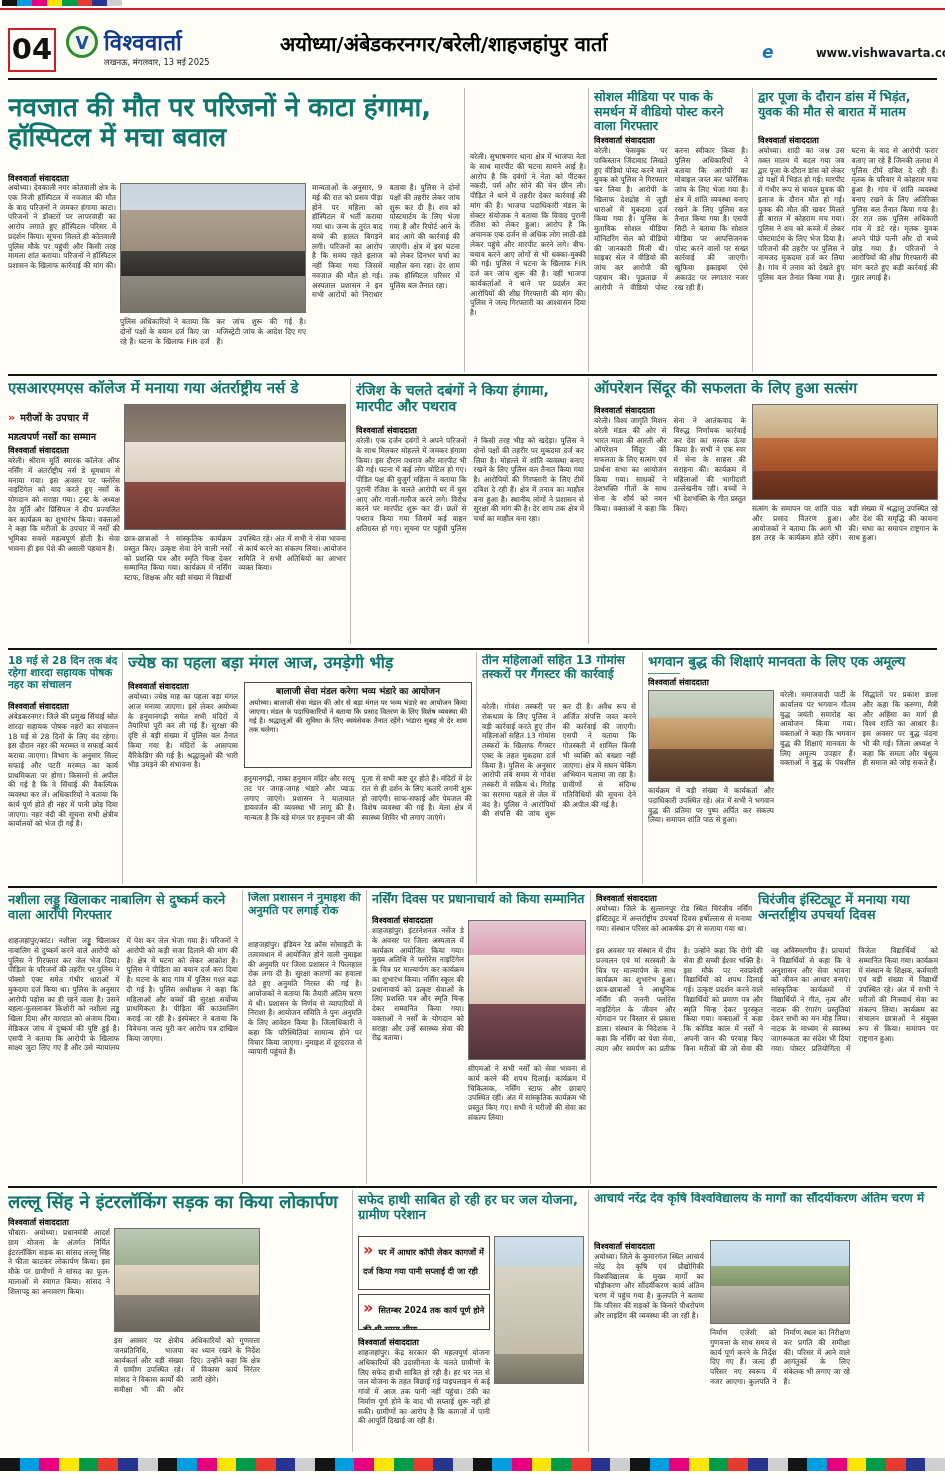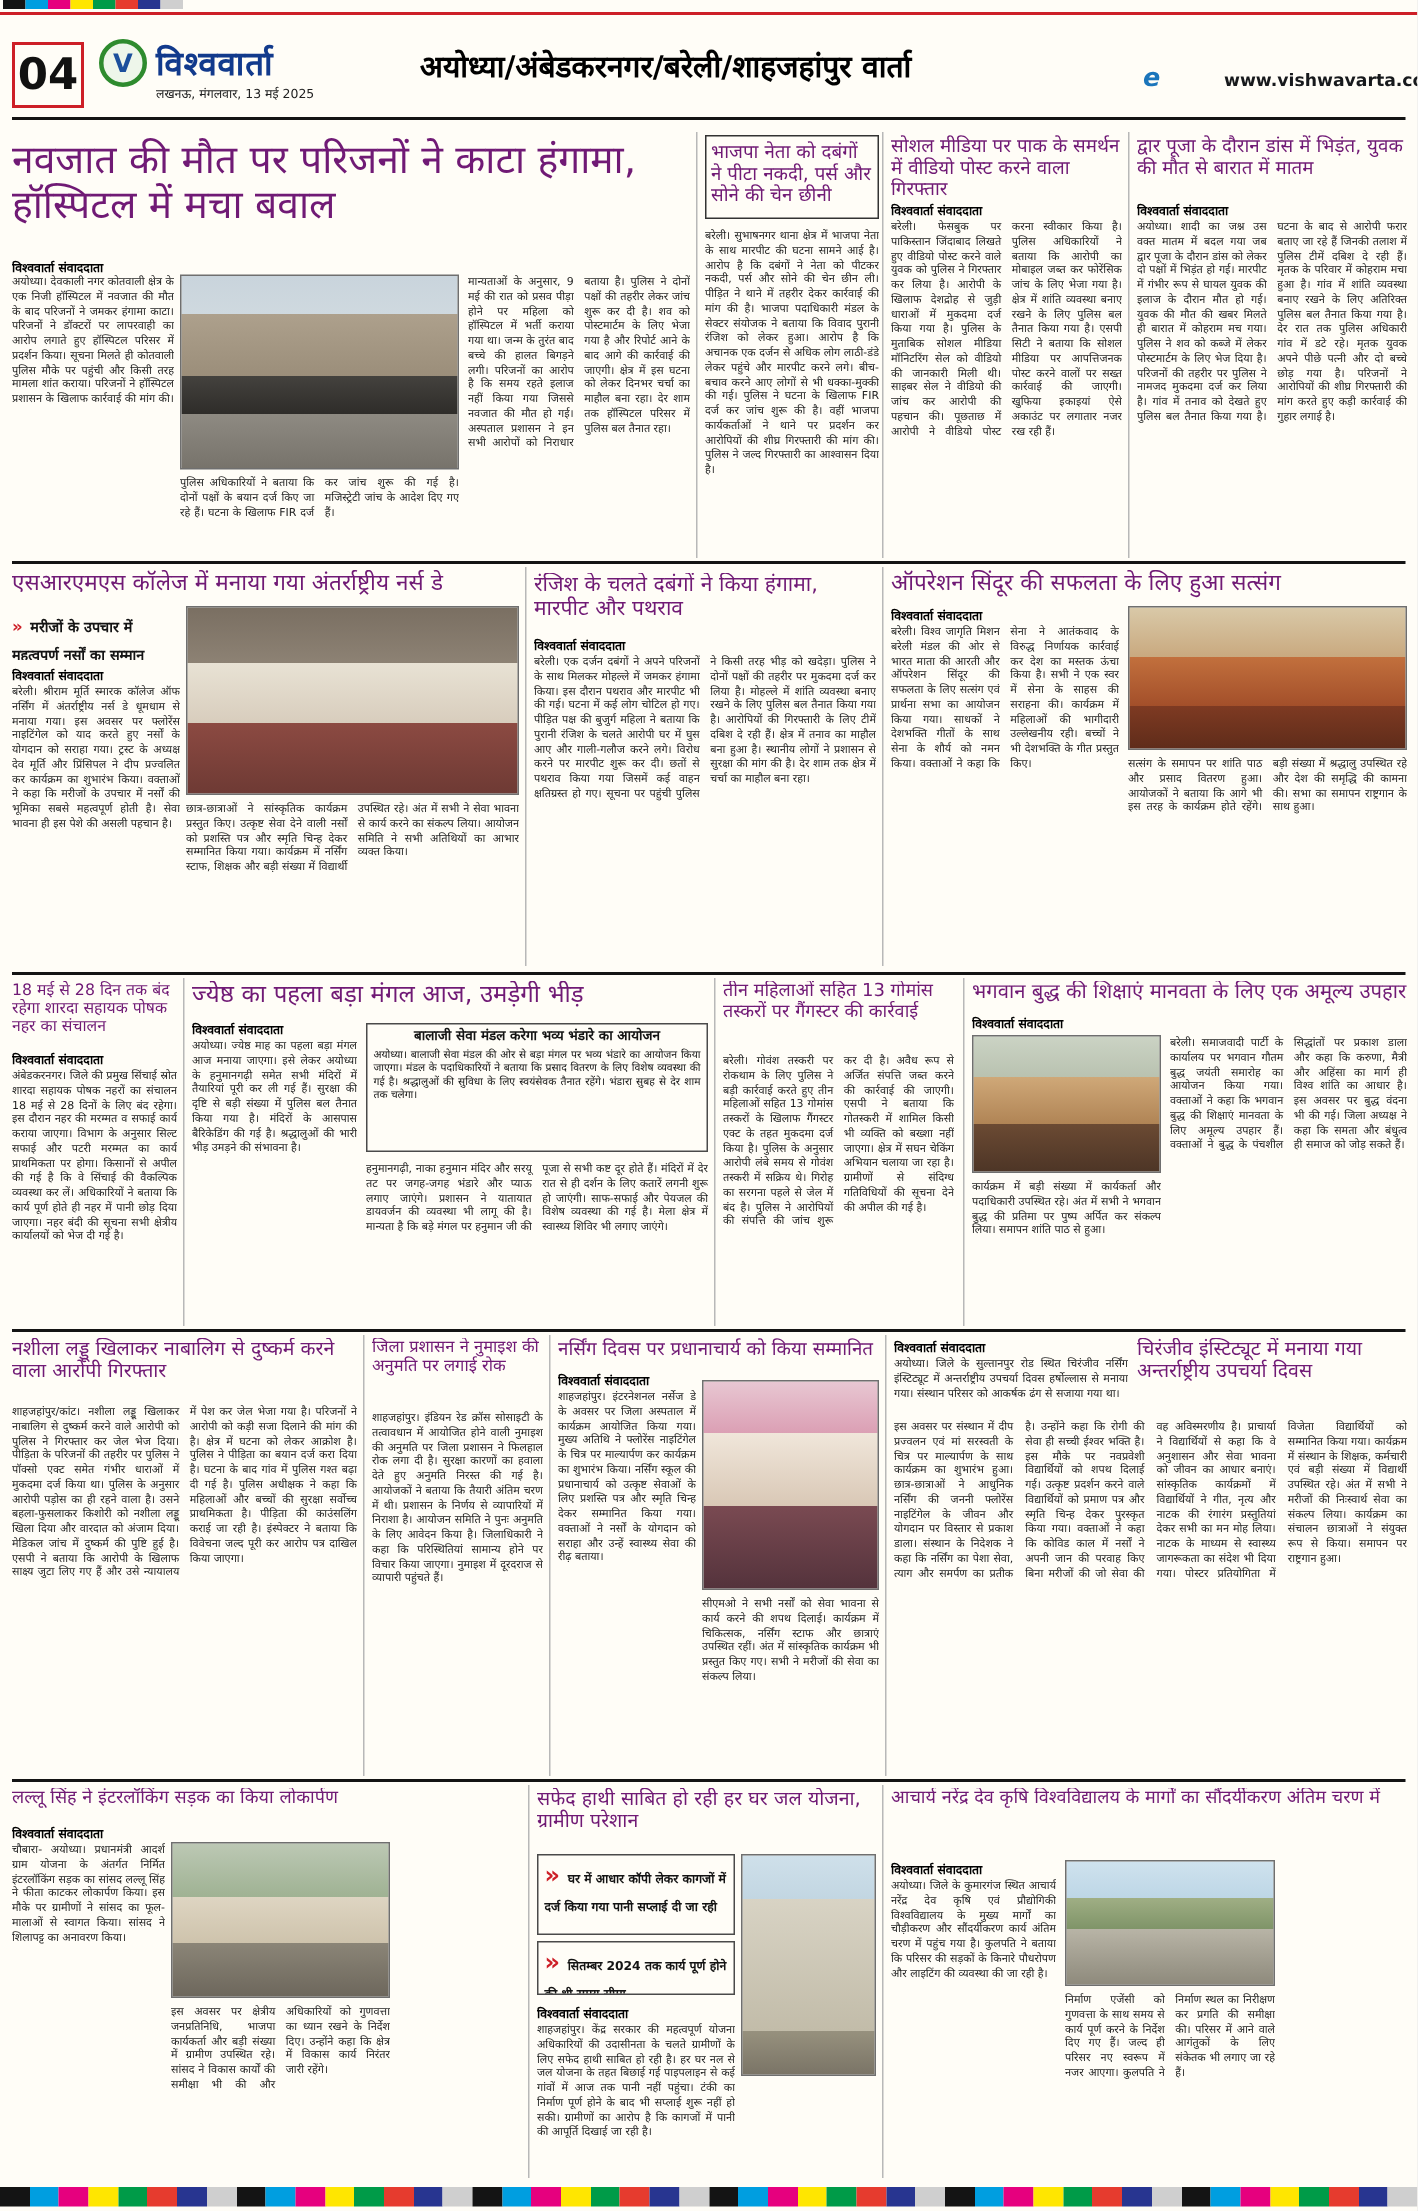--- a/index.html
+++ b/index.html
@@ -1,21 +1,21 @@
 <!DOCTYPE html>
 <html><head>
 <meta charset="utf-8">
 <style>
   html,body{margin:0;padding:0;background:#e9e9e9;font-family:"DejaVu Sans","Liberation Sans",sans-serif;}
   #page{position:relative;width:945px;height:1474px;margin:0 auto;background:#fffdf7;overflow:hidden;color:#141414;}
   .abs{position:absolute;box-sizing:border-box;}
   .bt{font-size:7.3px;line-height:1.34;text-align:justify;overflow:hidden;color:#1d1d1d;}
   .c2{column-count:2;column-gap:7px;}
   .c4{column-count:4;column-gap:8px;}
-  .hl{font-weight:normal;color:#701a75;line-height:1.16;overflow:hidden;}
+  .hl{font-weight:bold;color:#0f766e;line-height:1.16;overflow:hidden;}
   .ctr{text-align:left;}
   .byline{font-weight:bold;font-size:8.2px;color:#000;white-space:nowrap;overflow:hidden;}
   .photo{border:1px solid #6f6f6f;}
   .vline{width:1px;background:#b8b8b8;}
   .hsep{height:2px;background:#141414;}
   .inset{border:1px solid #4a4a4a;padding:3px 4px;overflow:hidden;background:#fffdf7;}
   .inset .it{font-weight:bold;font-size:9px;line-height:1.2;text-align:center;}
   .inset .ib{font-size:7px;line-height:1.3;text-align:justify;margin-top:2px;}
   .arrow{color:#cd1f27;font-weight:bold;}
   .subhead{font-weight:bold;font-size:9.6px;line-height:1.25;}
@@ -68,21 +68,20 @@
 
   <div class="abs hl" style="left:8px;top:92px;width:452px;height:76px;font-size:26px">नवजात की मौत पर परिजनों ने काटा हंगामा, हॉस्पिटल में मचा बवाल</div>
   <div class="abs byline" style="left:8px;top:172px;width:120px">विश्ववार्ता संवाददाता</div>
   <div class="abs bt" style="left:8px;top:183px;width:108px;height:188px">अयोध्या। देवकाली नगर कोतवाली क्षेत्र के एक निजी हॉस्पिटल में नवजात की मौत के बाद परिजनों ने जमकर हंगामा काटा। परिजनों ने डॉक्टरों पर लापरवाही का आरोप लगाते हुए हॉस्पिटल परिसर में प्रदर्शन किया। सूचना मिलते ही कोतवाली पुलिस मौके पर पहुंची और किसी तरह मामला शांत कराया। परिजनों ने हॉस्पिटल प्रशासन के खिलाफ कार्रवाई की मांग की।</div>
   <div class="abs photo ph-lead" style="left:120px;top:183px;width:186px;height:130px"></div>
   <div class="abs bt c2" style="left:120px;top:317px;width:186px;height:54px">पुलिस अधिकारियों ने बताया कि दोनों पक्षों के बयान दर्ज किए जा रहे हैं। घटना के खिलाफ FIR दर्ज कर जांच शुरू की गई है। मजिस्ट्रेटी जांच के आदेश दिए गए हैं।</div>
   <div class="abs bt c2" style="left:312px;top:183px;width:148px;height:188px">मान्यताओं के अनुसार, 9 मई की रात को प्रसव पीड़ा होने पर महिला को हॉस्पिटल में भर्ती कराया गया था। जन्म के तुरंत बाद बच्चे की हालत बिगड़ने लगी। परिजनों का आरोप है कि समय रहते इलाज नहीं किया गया जिससे नवजात की मौत हो गई। अस्पताल प्रशासन ने इन सभी आरोपों को निराधार बताया है। पुलिस ने दोनों पक्षों की तहरीर लेकर जांच शुरू कर दी है। शव को पोस्टमार्टम के लिए भेजा गया है और रिपोर्ट आने के बाद आगे की कार्रवाई की जाएगी। क्षेत्र में इस घटना को लेकर दिनभर चर्चा का माहौल बना रहा। देर शाम तक हॉस्पिटल परिसर में पुलिस बल तैनात रहा।</div>
 
   <div class="abs vline" style="left:464px;top:88px;height:284px"></div>
 
-  <div class="abs hl ctr" style="left:470px;top:90px;width:116px;height:56px;font-size:12.5px;border:1px solid #333;padding:3px">भाजपा नेता को दबंगों ने पीटा नकदी, पर्स और सोने की चेन छीनी</div>
   <div class="abs bt" style="left:470px;top:152px;width:116px;height:218px">बरेली। सुभाषनगर थाना क्षेत्र में भाजपा नेता के साथ मारपीट की घटना सामने आई है। आरोप है कि दबंगों ने नेता को पीटकर नकदी, पर्स और सोने की चेन छीन ली। पीड़ित ने थाने में तहरीर देकर कार्रवाई की मांग की है। भाजपा पदाधिकारी मंडल के सेक्टर संयोजक ने बताया कि विवाद पुरानी रंजिश को लेकर हुआ। आरोप है कि अचानक एक दर्जन से अधिक लोग लाठी-डंडे लेकर पहुंचे और मारपीट करने लगे। बीच-बचाव करने आए लोगों से भी धक्का-मुक्की की गई। पुलिस ने घटना के खिलाफ FIR दर्ज कर जांच शुरू की है। वहीं भाजपा कार्यकर्ताओं ने थाने पर प्रदर्शन कर आरोपियों की शीघ्र गिरफ्तारी की मांग की। पुलिस ने जल्द गिरफ्तारी का आश्वासन दिया है।</div>
 
   <div class="abs vline" style="left:588px;top:88px;height:284px"></div>
 
   <div class="abs hl" style="left:594px;top:90px;width:154px;height:42px;font-size:12.5px">सोशल मीडिया पर पाक के समर्थन में वीडियो पोस्ट करने वाला गिरफ्तार</div>
   <div class="abs byline" style="left:594px;top:134px;width:120px">विश्ववार्ता संवाददाता</div>
   <div class="abs bt c2" style="left:594px;top:146px;width:154px;height:224px">बरेली। फेसबुक पर पाकिस्तान जिंदाबाद लिखते हुए वीडियो पोस्ट करने वाले युवक को पुलिस ने गिरफ्तार कर लिया है। आरोपी के खिलाफ देशद्रोह से जुड़ी धाराओं में मुकदमा दर्ज किया गया है। पुलिस के मुताबिक सोशल मीडिया मॉनिटरिंग सेल को वीडियो की जानकारी मिली थी। साइबर सेल ने वीडियो की जांच कर आरोपी की पहचान की। पूछताछ में आरोपी ने वीडियो पोस्ट करना स्वीकार किया है। पुलिस अधिकारियों ने बताया कि आरोपी का मोबाइल जब्त कर फोरेंसिक जांच के लिए भेजा गया है। क्षेत्र में शांति व्यवस्था बनाए रखने के लिए पुलिस बल तैनात किया गया है। एसपी सिटी ने बताया कि सोशल मीडिया पर आपत्तिजनक पोस्ट करने वालों पर सख्त कार्रवाई की जाएगी। खुफिया इकाइयां ऐसे अकाउंट पर लगातार नजर रख रही हैं।</div>
 
   <div class="abs vline" style="left:752px;top:88px;height:284px"></div>
 
@@ -166,21 +165,21 @@
 
   <div class="abs vline" style="left:590px;top:890px;height:294px"></div>
 
   <div class="abs byline" style="left:596px;top:892px;width:150px">विश्ववार्ता संवाददाता</div>
   <div class="abs bt" style="left:596px;top:904px;width:156px;height:38px">अयोध्या। जिले के सुल्तानपुर रोड स्थित चिरंजीव नर्सिंग इंस्टिट्यूट में अन्तर्राष्ट्रीय उपचर्या दिवस हर्षोल्लास से मनाया गया। संस्थान परिसर को आकर्षक ढंग से सजाया गया था।</div>
   <div class="abs hl" style="left:758px;top:892px;width:180px;height:48px;font-size:13px">चिरंजीव इंस्टिट्यूट में मनाया गया अन्तर्राष्ट्रीय उपचर्या दिवस</div>
   <div class="abs bt c4" style="left:596px;top:946px;width:342px;height:236px">इस अवसर पर संस्थान में दीप प्रज्वलन एवं मां सरस्वती के चित्र पर माल्यार्पण के साथ कार्यक्रम का शुभारंभ हुआ। छात्र-छात्राओं ने आधुनिक नर्सिंग की जननी फ्लोरेंस नाइटिंगेल के जीवन और योगदान पर विस्तार से प्रकाश डाला। संस्थान के निदेशक ने कहा कि नर्सिंग का पेशा सेवा, त्याग और समर्पण का प्रतीक है। उन्होंने कहा कि रोगी की सेवा ही सच्ची ईश्वर भक्ति है। इस मौके पर नवप्रवेशी विद्यार्थियों को शपथ दिलाई गई। उत्कृष्ट प्रदर्शन करने वाले विद्यार्थियों को प्रमाण पत्र और स्मृति चिन्ह देकर पुरस्कृत किया गया। वक्ताओं ने कहा कि कोविड काल में नर्सों ने अपनी जान की परवाह किए बिना मरीजों की जो सेवा की वह अविस्मरणीय है। प्राचार्या ने विद्यार्थियों से कहा कि वे अनुशासन और सेवा भावना को जीवन का आधार बनाएं। सांस्कृतिक कार्यक्रमों में विद्यार्थियों ने गीत, नृत्य और नाटक की रंगारंग प्रस्तुतियां देकर सभी का मन मोह लिया। नाटक के माध्यम से स्वास्थ्य जागरूकता का संदेश भी दिया गया। पोस्टर प्रतियोगिता में विजेता विद्यार्थियों को सम्मानित किया गया। कार्यक्रम में संस्थान के शिक्षक, कर्मचारी एवं बड़ी संख्या में विद्यार्थी उपस्थित रहे। अंत में सभी ने मरीजों की निःस्वार्थ सेवा का संकल्प लिया। कार्यक्रम का संचालन छात्राओं ने संयुक्त रूप से किया। समापन पर राष्ट्रगान हुआ।</div>
 
   <div class="abs hsep" style="left:8px;top:1186px;width:929px"></div>
 
-  <div class="abs hl" style="left:8px;top:1192px;width:340px;height:20px;font-size:12px">लल्लू सिंह ने इंटरलॉकिंग सड़क का किया लोकार्पण</div>
+  <div class="abs hl" style="left:8px;top:1192px;width:340px;height:20px;font-size:18px">लल्लू सिंह ने इंटरलॉकिंग सड़क का किया लोकार्पण</div>
   <div class="abs byline" style="left:8px;top:1216px;width:120px">विश्ववार्ता संवाददाता</div>
   <div class="abs bt" style="left:8px;top:1228px;width:102px;height:224px">चौबारा- अयोध्या। प्रधानमंत्री आदर्श ग्राम योजना के अंतर्गत निर्मित इंटरलॉकिंग सड़क का सांसद लल्लू सिंह ने फीता काटकर लोकार्पण किया। इस मौके पर ग्रामीणों ने सांसद का फूल-मालाओं से स्वागत किया। सांसद ने शिलापट्ट का अनावरण किया।</div>
   <div class="abs photo ph-lallu" style="left:114px;top:1228px;width:146px;height:104px"></div>
   <div class="abs bt c2" style="left:114px;top:1336px;width:146px;height:116px">इस अवसर पर क्षेत्रीय जनप्रतिनिधि, भाजपा कार्यकर्ता और बड़ी संख्या में ग्रामीण उपस्थित रहे। सांसद ने विकास कार्यों की समीक्षा भी की और अधिकारियों को गुणवत्ता का ध्यान रखने के निर्देश दिए। उन्होंने कहा कि क्षेत्र में विकास कार्य निरंतर जारी रहेंगे।</div>
 
   <div class="abs vline" style="left:352px;top:1190px;height:262px"></div>
 
   <div class="abs hl ctr" style="left:358px;top:1192px;width:226px;height:40px;font-size:13px">सफेद हाथी साबित हो रही हर घर जल योजना, ग्रामीण परेशान</div>
   <div class="abs inset" style="left:358px;top:1236px;width:132px;height:54px">
     <span class="arrow">»</span>

